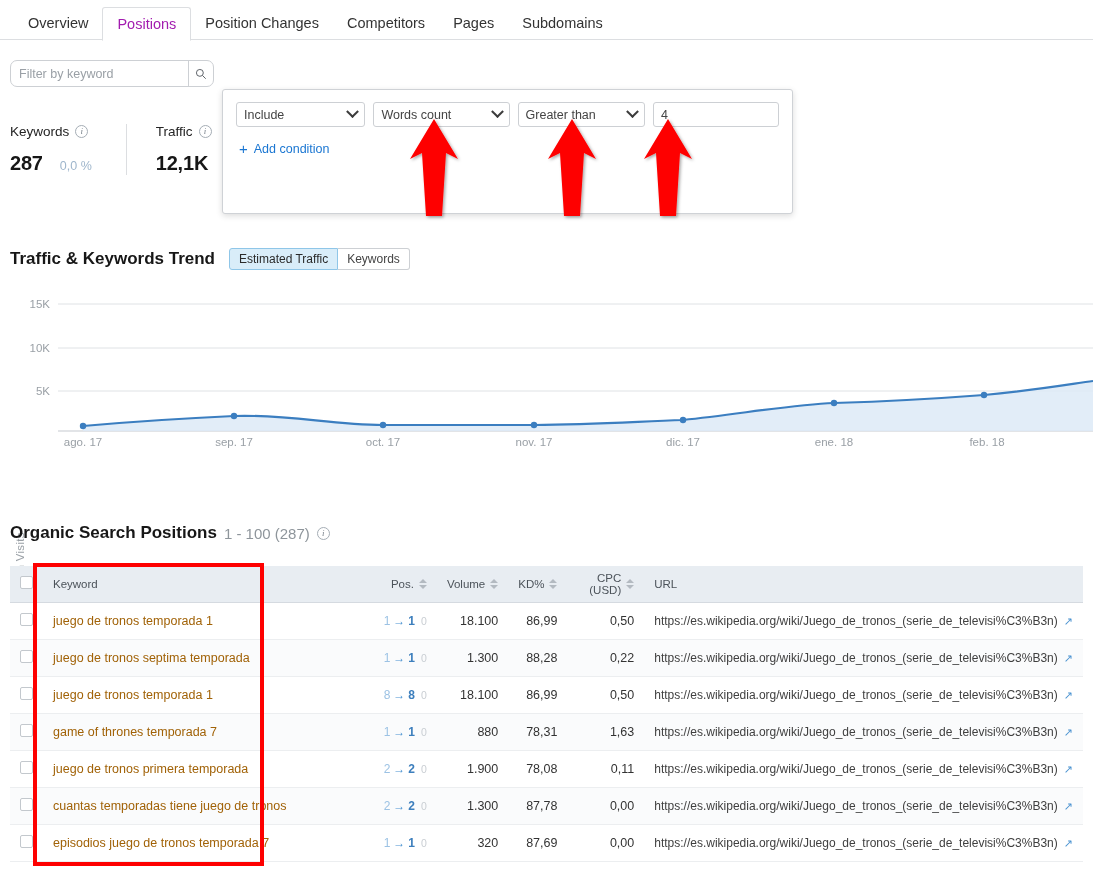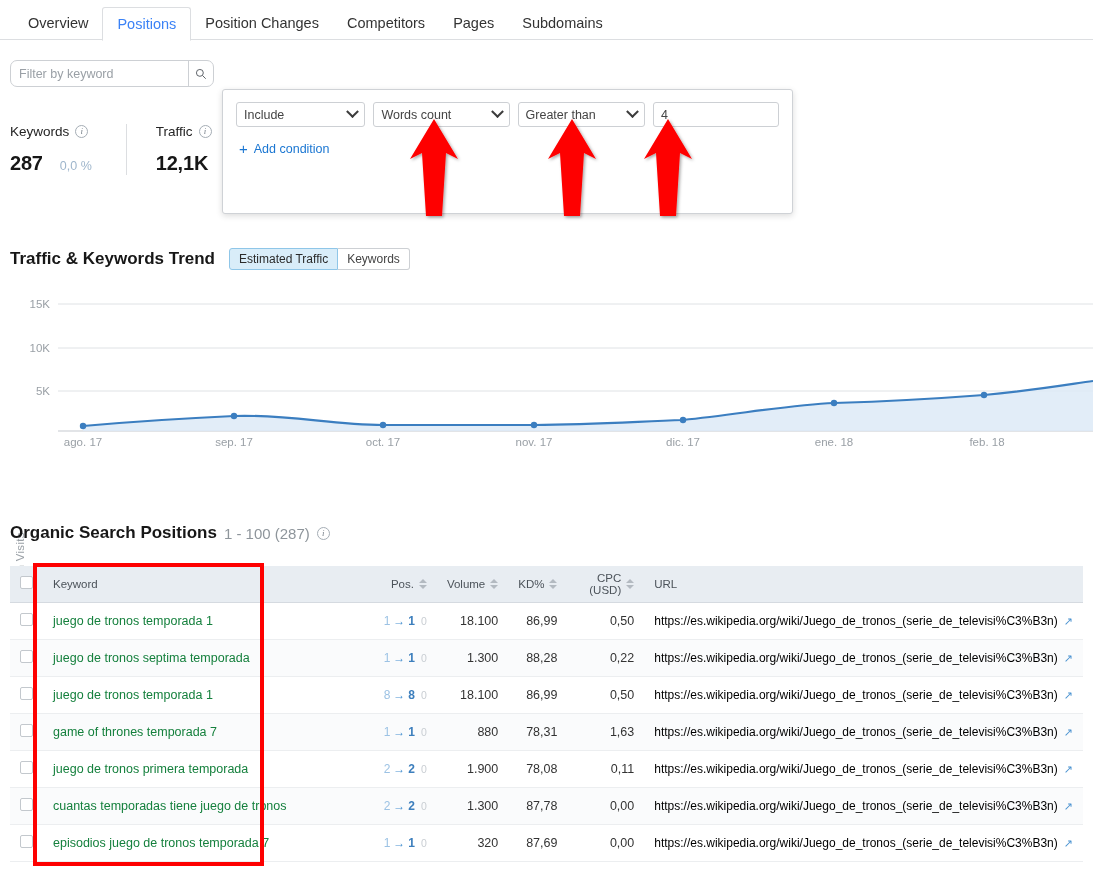--- a/index.html
+++ b/index.html
@@ -16,21 +16,21 @@
   .tabbar {
     position: absolute; left: 0; top: 0; width: 1093px; height: 40px;
     border-bottom: 1px solid #dcdee1; background: #fff;
   }
   .tabs { display: flex; align-items: flex-end; height: 40px; padding-left: 14px; }
   .tab {
     font-size: 14.5px; color: #333; padding: 0 14px;
     height: 33px; line-height: 33px; cursor: pointer; white-space: nowrap;
   }
   .tab.active {
-    color: #3b82f6; background: #fff;
+    color: #a21caf; background: #fff;
     border: 1px solid #dcdee1; border-bottom: 1px solid #fff;
     border-radius: 3px 3px 0 0; position: relative; top: 1px; height: 34px; line-height: 32px;
   }
 
   
   .filterrow { position: absolute; left: 0; top: 60px; width: 1093px; height: 28px; }
   .searchbox {
     position: absolute; left: 10px; top: 0; width: 204px; height: 27px;
     border: 1px solid #cdd0d4; border-radius: 7px; background: #fff; display: flex;
   }
@@ -168,22 +168,22 @@
   .sorter i {
     display: block; width: 0; height: 0; border-left: 4px solid transparent;
     border-right: 4px solid transparent;
   }
   .sorter i.up { border-bottom: 4px solid #b3bac1; }
   .sorter i.dn { border-top: 4px solid #b3bac1; }
   .chk {
     width: 13px; height: 13px; border: 1px solid #c3c8cd; border-radius: 2px;
     background: #fff; display: inline-block; cursor: pointer;
   }
-  .kw-link { color: #15803d; text-decoration: none; cursor: pointer; }
-  .url-link { color: #000000; text-decoration: none; font-size: 12px; cursor: pointer; margin-top: 16px; }
+  .kw-link { color: #a16207; text-decoration: none; cursor: pointer; }
+  .url-link { color: #404040; text-decoration: none; font-size: 12px; cursor: pointer; margin-top: 16px; }
   .pos-cell { white-space: nowrap; color: #4b93d1; font-size: 12px; }
   .pos-from { color: #9cc2e4; }
   .pos-to { color: #3d7fbd; font-weight: bold; }
   .pos-arrow { color: #4b93d1; padding: 0 3px; }
   .pos-diff { color: #c9ced3; font-size: 10.5px; padding-left: 6px; }
   .ext-icon { color: #4b93d1; margin-left: 6px; font-size: 11px; }
 
   
   .redbox {
     position: absolute; left: 33px; top: 563px; width: 231px; height: 303px;

